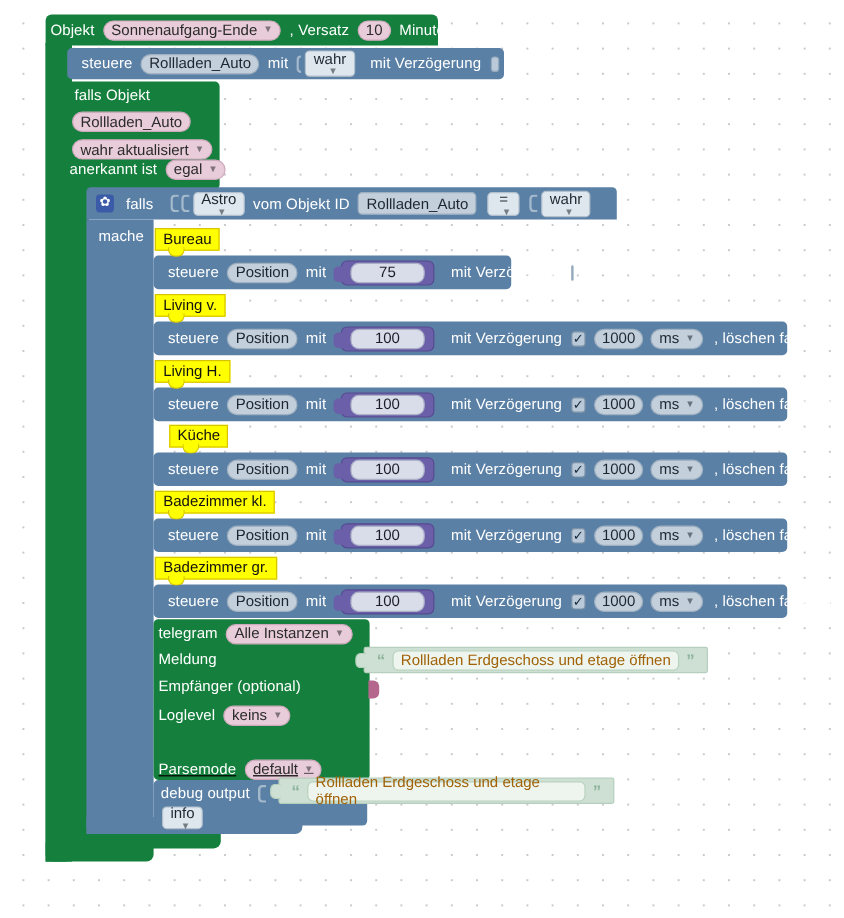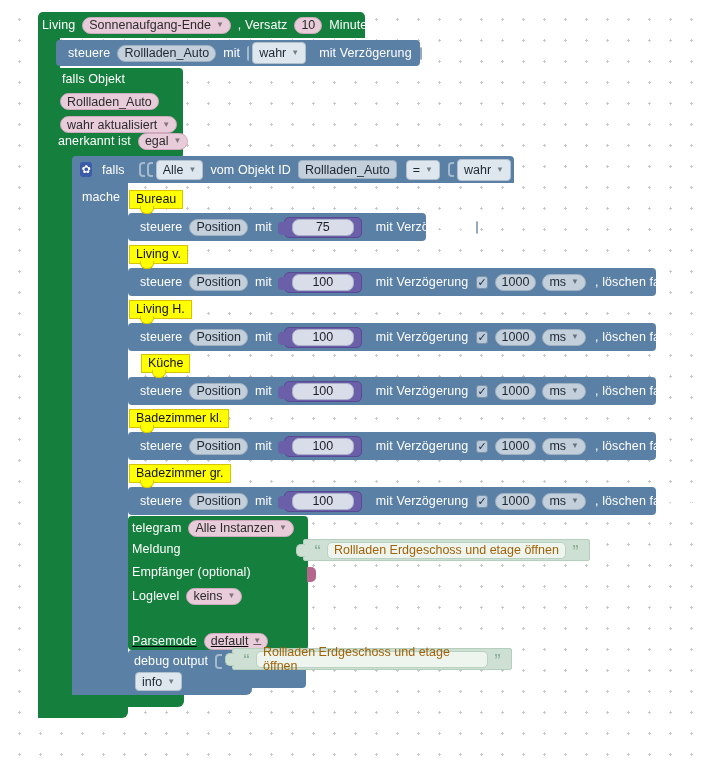--- a/index.html
+++ b/index.html
@@ -26,21 +26,21 @@
   .lbl{color:#ffffff;font-size:12.5px;padding:0 4px;letter-spacing:0.1px;}
 
   
   .fld{
     display:inline-flex;align-items:center;justify-content:center;
     background:#e8ccd9;color:#2b2b2b;border:1px solid #cfa9bd;
     border-radius:9px;height:17px;padding:0 6px;font-size:12.5px;
     margin:0 3px;box-sizing:border-box;
   }
   .fld.grey-f{background:#c3cfdb;border-color:#9fb0c1;color:#1d2731;}
-  .fld.plain{background:#dfe7ee;border-color:#b2c0cd;color:#1d2731;}
+  .fld.plain{background:#dfe7ee;border-color:#b2c0cd;color:#1d2731;flex-direction:column;}
   .fld.green-f{background:#eef5ef;border-color:#b9d2bf;color:#a16207;border-radius:5px;}
   .fld .car{margin-left:5px;font-size:8px;opacity:.55;line-height:1;}
 
   
   .cbx{
     display:inline-flex;align-items:center;justify-content:center;
     width:13px;height:13px;border-radius:3px;margin:0 4px;
     background:#dfc4d3;border:1px solid #c39cb1;box-sizing:border-box;
     font-size:11px;color:#1b2b3a;
   }
@@ -109,21 +109,21 @@
   }
 </style>
 </head>
 <body>
 
 <div class="canvas">
 
   <div class="blk mauve-l" style="left:38px;top:12px;width:327px;height:26px;border-radius:5px 5px 0 0;"></div>
   <div class="blk" style="left:38px;top:12px;width:327px;height:26px;">
     <div class="row">
-      <span class="lbl">Living</span>
+      <span class="lbl">Objekt</span>
       <span class="fld">
         <span>Sonnenaufgang-Ende</span>
           <span class="car">▼</span>
       </span>
       <span class="lbl">, Versatz</span>
       <span class="fld">10</span>
       <span class="lbl">Minuten</span>
     </div>
   </div>
 
@@ -167,21 +167,21 @@
   <div class="blk mauve-l" style="left:54px;top:152px;width:20px;height:555px;"></div>
   <div class="blk mauve-l" style="left:54px;top:692px;width:130px;height:15px;border-radius:0 0 6px 6px;"></div>
 
   <div class="blk blue" style="left:72px;top:156px;width:442px;height:27px;border-radius:4px 4px 0 0;">
     <div class="row" style="padding-left:6px;">
       <span class="gear">✿</span>
       <span class="lbl">falls</span>
       <span class="notch" style="margin-left:10px;"></span>
       <span class="notch" style="margin-left:2px;"></span>
       <span class="fld plain" style="height:20px;border-radius:4px;">
-        <span>Alle</span>
+        <span>Astro</span>
           <span class="car">▼</span>
       </span>
       <span class="lbl">vom Objekt ID</span>
       <span class="fld grey-f" style="border-radius:4px;height:19px;">Rollladen_Auto</span>
       <span class="fld plain" style="height:20px;border-radius:4px;margin-left:6px;">
         <span>=</span>
           <span class="car">▼</span>
       </span>
       <span class="notch" style="margin-left:5px;"></span>
       <span class="fld plain" style="height:22px;border-radius:4px;">

